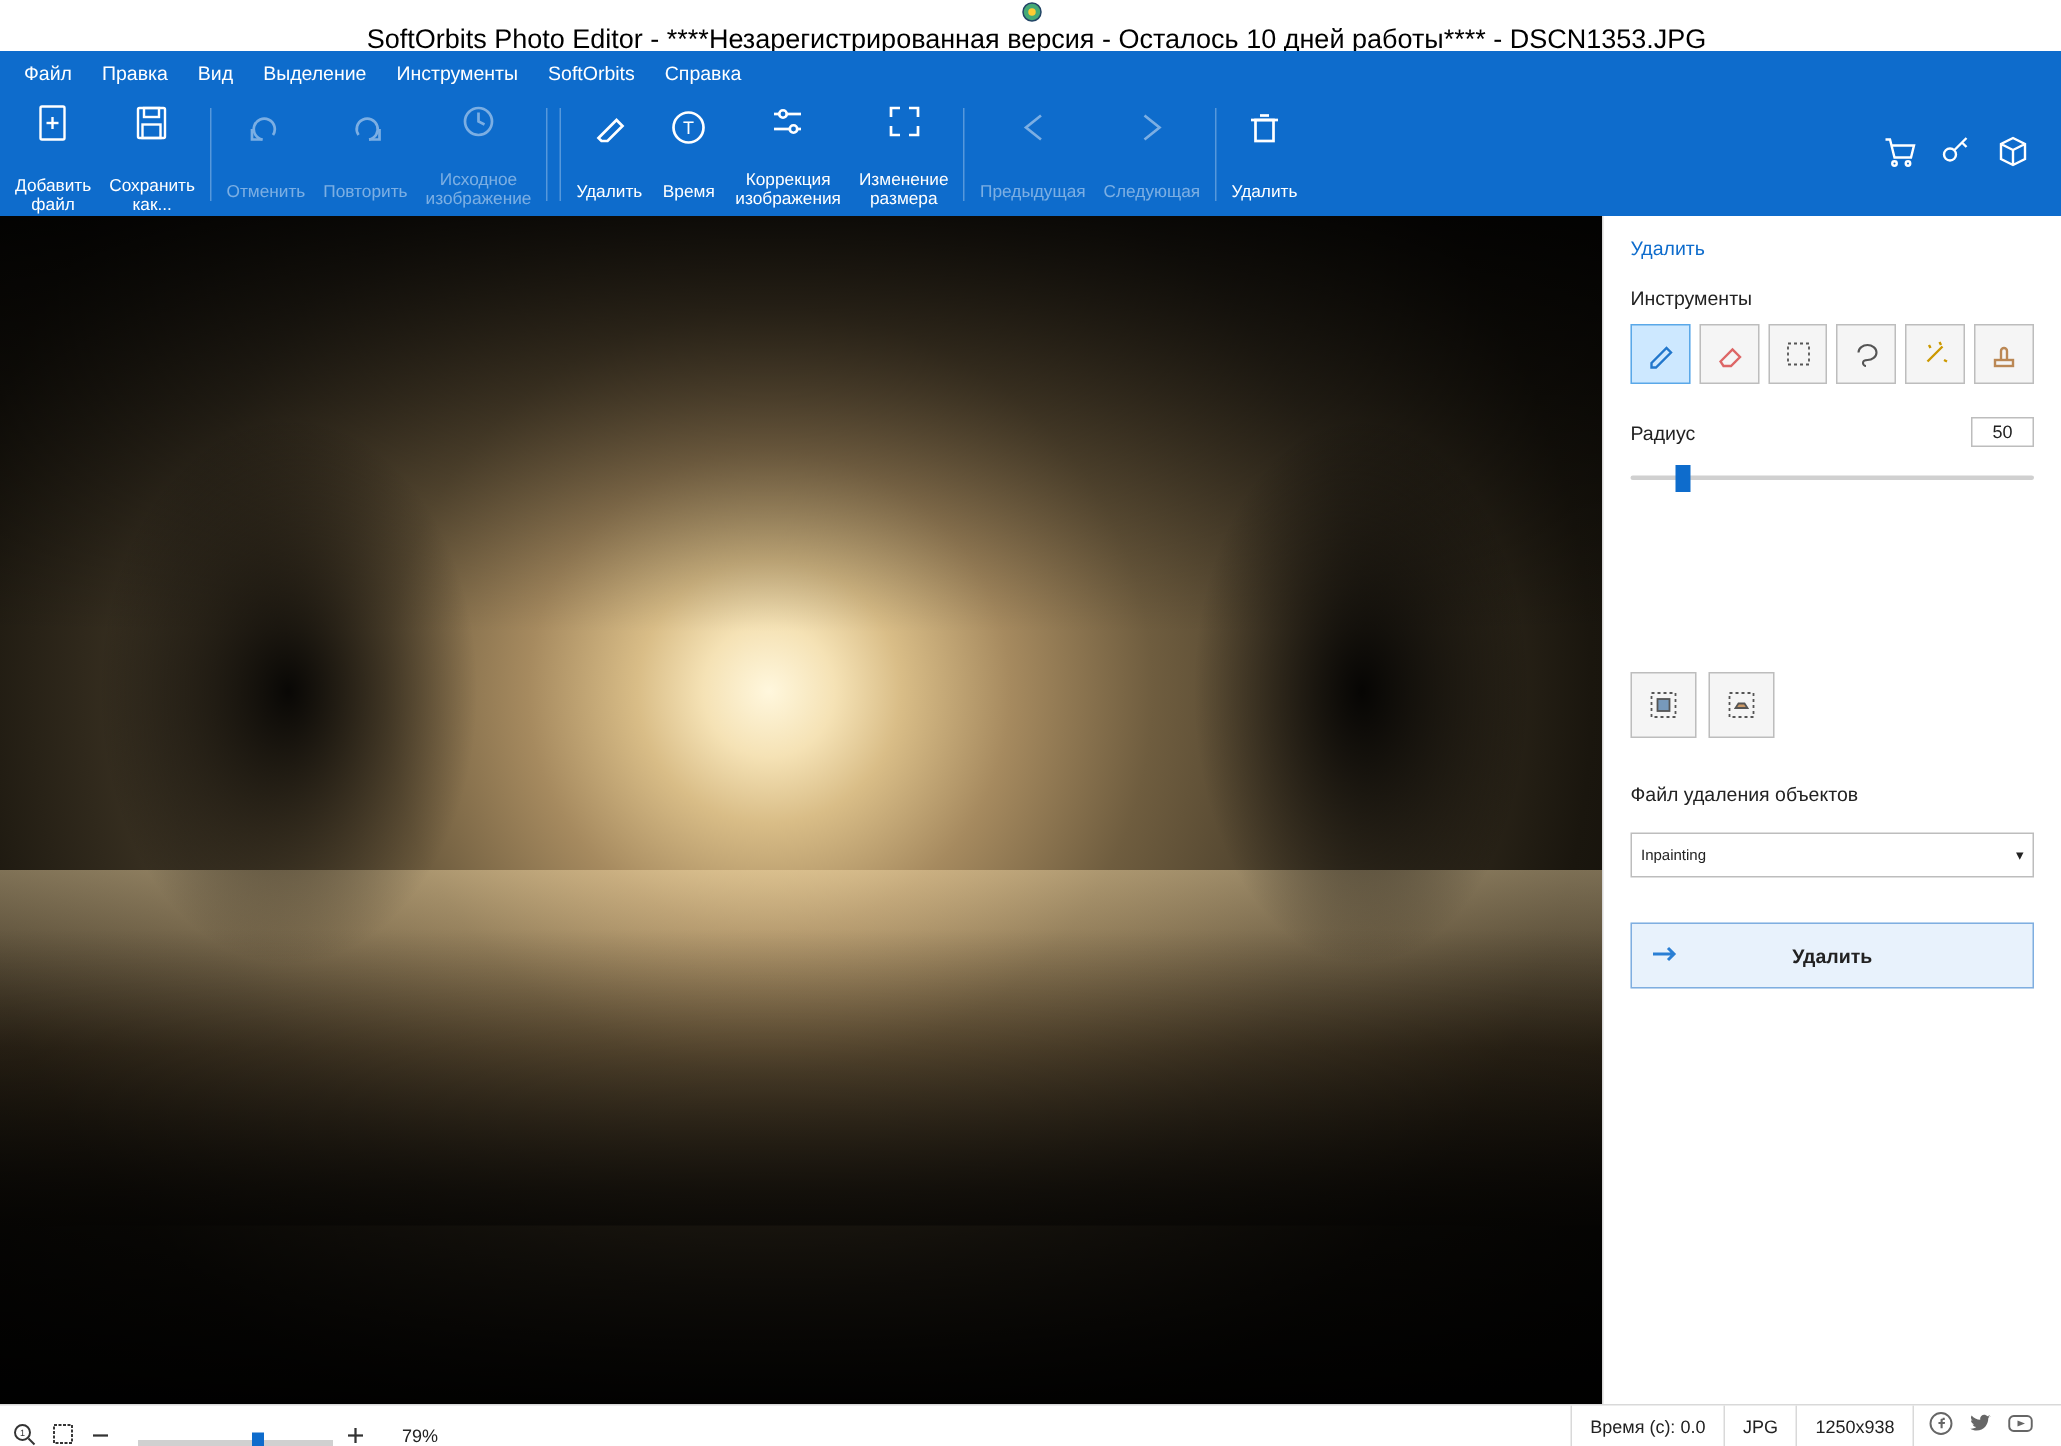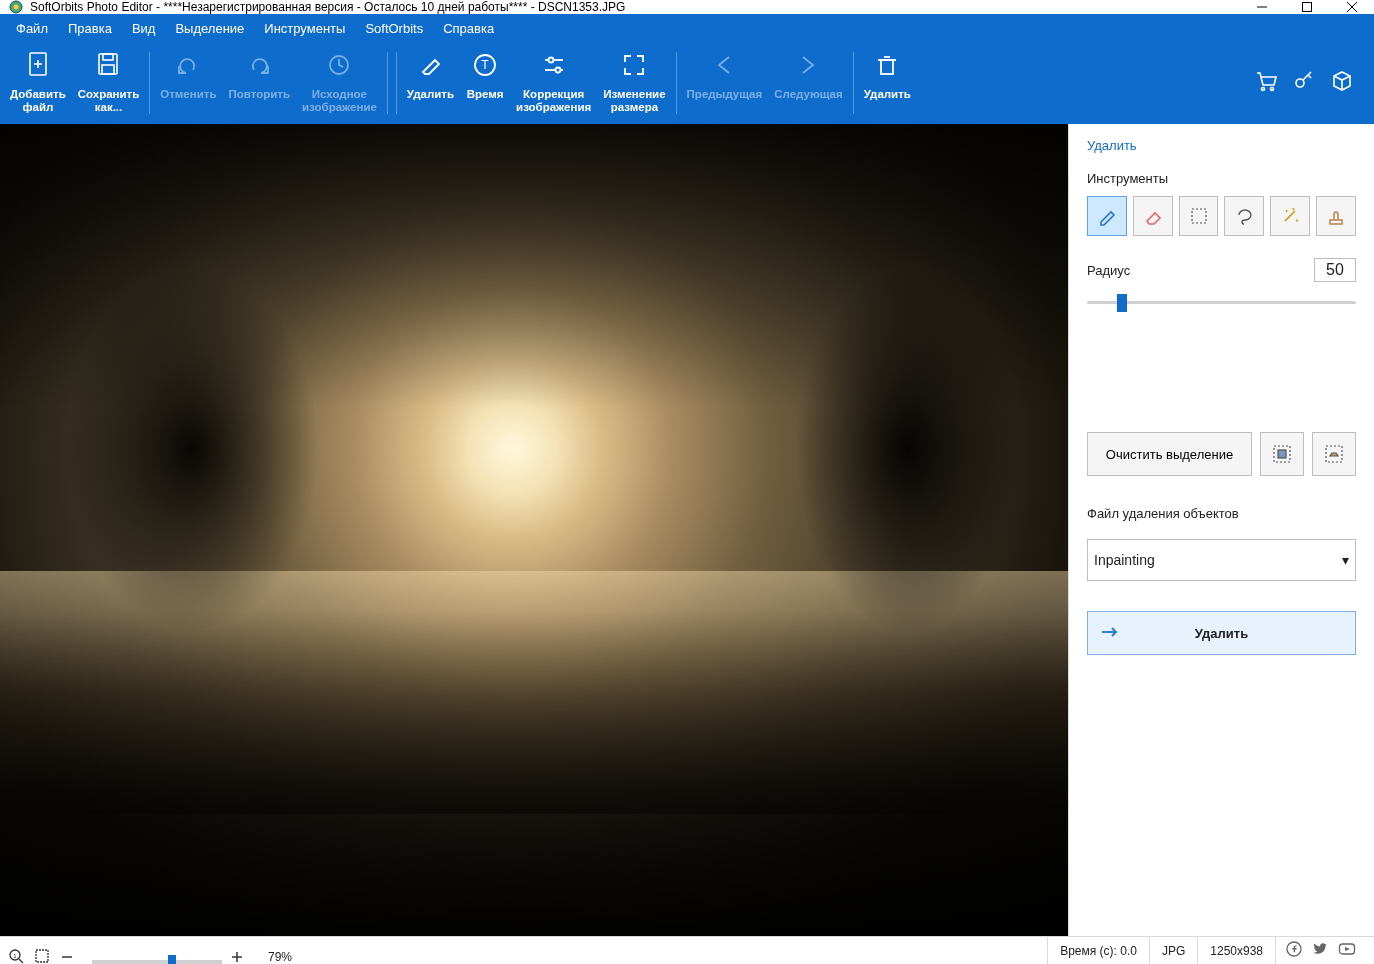--- a/index.html
+++ b/index.html
@@ -1,31 +1,31 @@
 <!DOCTYPE html>
 <html><head>
 <meta charset="utf-8">
 <style>
 * { margin:0; padding:0; box-sizing:border-box; font-family:"Segoe UI",Tahoma,sans-serif; }
 body { width:1374px; height:964px; background:#fff; overflow:hidden; display:flex; flex-direction:column; }
 
-.titlebar { height:14px; background:#fff; display:flex; align-items:center; padding:0 0 0 8px; font-size:12px; color:#000; }
+.titlebar { height:34px; background:#fff; display:flex; align-items:center; padding:0 0 0 8px; font-size:18px; color:#000;flex-direction:column; }
 .titlebar .icon { width:16px; height:16px; margin-right:6px; }
 .titlebar .title { flex:1; }
 .titlebar .winbtn { width:45px; height:30px; display:flex; align-items:center; justify-content:center; }
 
 .menubar { height:28px; background:#0e6ccc; display:flex; align-items:center; padding:0 6px; }
 .menubar .item { color:#fff; font-size:13px; padding:4px 10px; cursor:default; }
 
 .toolbar { height:82px; background:#0e6ccc; display:flex; align-items:stretch; padding:0 4px; }
 .tbgroup { display:flex; align-items:stretch; }
 .tbbtn { display:flex; flex-direction:column; align-items:center; justify-content:flex-start; padding:6px 6px 4px; color:#fff; font-size:11.5px; text-align:center; line-height:1.15; min-width:50px; }
 .tbbtn.disabled { opacity:0.45; }
 .tbbtn .glyph { height:34px; display:flex; align-items:center; justify-content:center; }
-.tbbtn .label { margin-top:6px; white-space:pre;font-weight:bold; }
+.tbbtn .label { margin-top:20px; white-space:pre; }
 .tbdiv { width:1px; background:rgba(255,255,255,0.3); margin:10px 4px; }
 .tbright { margin-left:auto; display:flex; align-items:center; gap:14px; padding-right:16px; }
 .tbright svg { stroke:#fff; }
 
 .workspace { flex:1; display:flex; min-height:0; }
 .canvas { flex:1; background:#000; display:flex; align-items:center; justify-content:center; position:relative; overflow:hidden; }
 .photo { width:100%; height:100%; background:radial-gradient(circle at 48% 40%, #fff7dd 0%, #f5e2b5 6%, #d9bd87 12%, #a68a5f 22%, #6f5d3f 35%, #3d3424 55%, #1a160e 75%, #0a0906 100%); position:relative; }
 .photo::before { content:""; position:absolute; left:0; right:0; top:55%; height:30%; background:linear-gradient(180deg, rgba(245,220,170,0.45), rgba(120,95,60,0.3), rgba(20,16,10,0.6)); }
 .photo::after { content:""; position:absolute; inset:0; background:
   radial-gradient(ellipse 180px 260px at 18% 40%, rgba(0,0,0,0.9), transparent 70%),
@@ -34,28 +34,28 @@
   linear-gradient(0deg, rgba(0,0,0,0.95) 0%, rgba(0,0,0,0.65) 18%, transparent 40%);
 }
 
 .sidepanel { width:306px; background:#fff; border-left:1px solid #d9d9d9; padding:14px 18px; display:flex; flex-direction:column; font-size:13px; color:#222; }
 .sidepanel .tabhdr { color:#0e6ccc; font-size:13px; margin-bottom:18px; }
 .sidepanel .label { font-size:13px; margin-bottom:10px; }
 .toolrow { display:flex; gap:6px; margin-bottom:22px; }
 .toolbtn { width:40px; height:40px; border:1px solid #bdbdbd; background:#f5f5f5; display:flex; align-items:center; justify-content:center; }
 .toolbtn.active { background:#cde8ff; border-color:#5aa8e8; }
 .radrow { display:flex; justify-content:space-between; align-items:center; margin-bottom:10px; }
-.radval { width:42px; border:1px solid #bdbdbd; text-align:center; font-size:16px; padding:2px; }
+.radval { width:42px; border:1px solid #bdbdbd; text-align:center; font-size:12px; padding:2px; }
 .slider { position:relative; height:20px; margin-bottom:10px; }
 .slider .track { position:absolute; left:0; right:0; top:9px; height:3px; background:#d0d0d0; border-radius:2px; }
 .slider .thumb { position:absolute; top:2px; width:10px; height:18px; background:#0e6ccc; left:30px; }
 .selrow { display:flex; gap:8px; margin-top:110px; margin-bottom:30px; }
 .btnwide { flex:1; height:44px; border:1px solid #bdbdbd; background:#f5f5f5; font-size:13px; }
 .btnsq { width:44px; height:44px; border:1px solid #bdbdbd; background:#f5f5f5; display:flex; align-items:center; justify-content:center; }
-.combo { width:100%; height:42px; border:1px solid #bdbdbd; padding:0 6px; font-size:14px; background:#fff; display:flex; align-items:center; justify-content:space-between; margin-bottom:30px; margin-top:8px; }
+.combo { width:100%; height:30px; border:1px solid #bdbdbd; padding:0 6px; font-size:10px; background:#fff; display:flex; align-items:center; justify-content:space-between; margin-bottom:30px; margin-top:8px; }
 .mainaction { width:100%; height:44px; border:1px solid #7faee0; background:#e8f2fc; display:flex; align-items:center; font-weight:bold; font-size:13px; justify-content:center; position:relative; }
 .mainaction .arrow { position:absolute; left:12px; }
 
 .statusbar { height:28px; border-top:1px solid #d9d9d9; display:flex; align-items:flex-end; padding:0 8px; font-size:12px; color:#222; background:#fff; }
 .statusbar .sicon { margin-right:10px; display:flex; align-items:center; }
 .zoomtrack { width:130px; height:4px; background:#d0d0d0; position:relative; margin:0 8px; }
 .zoomtrack .zthumb { position:absolute; top:-5px; width:8px; height:14px; background:#0e6ccc; left:76px; }
 .statusbar .spacer { flex:1; }
 .statusbar .cell { padding:0 12px; border-left:1px solid #d9d9d9; height:100%; display:flex; align-items:center; }
 .statusbar .social { display:flex; gap:10px; padding:0 10px; border-left:1px solid #d9d9d9; height:100%; align-items:center; }
@@ -291,21 +291,20 @@
     </div>
     <div class="radrow">
       <span>Радиус</span>
       <span class="radval">50</span>
     </div>
     <div class="slider">
       <div class="track"></div>
         <div class="thumb"></div>
     </div>
     <div class="selrow">
-      <button class="btnwide">Очистить выделение</button>
       <div class="btnsq">
           <svg width="20" height="20" fill="none" stroke="#555" stroke-width="1.2" stroke-dasharray="2 2">
             <rect x="2" y="2" width="16" height="16"></rect>
             <rect x="6" y="6" width="8" height="8" stroke-dasharray="0" fill="#79b"></rect>
           </svg>
         </div>
       <div class="btnsq">
           <svg width="20" height="20" fill="none" stroke="#555" stroke-width="1.2" stroke-dasharray="2 2">
             <rect x="2" y="2" width="16" height="16"></rect>
             <path d="M6 12h8l-2-3H8z" stroke-dasharray="0" fill="#c96"></path>

